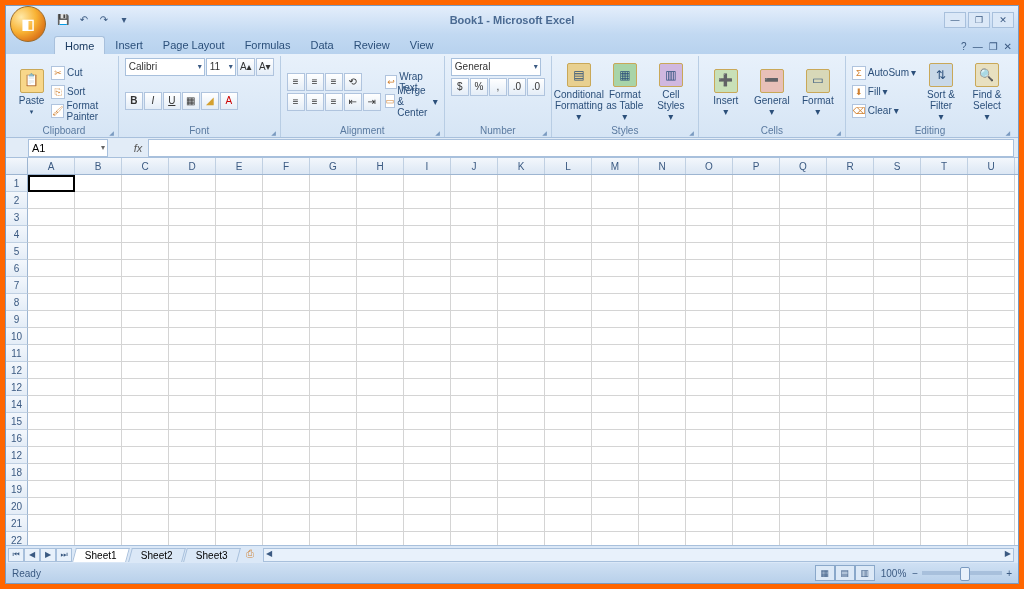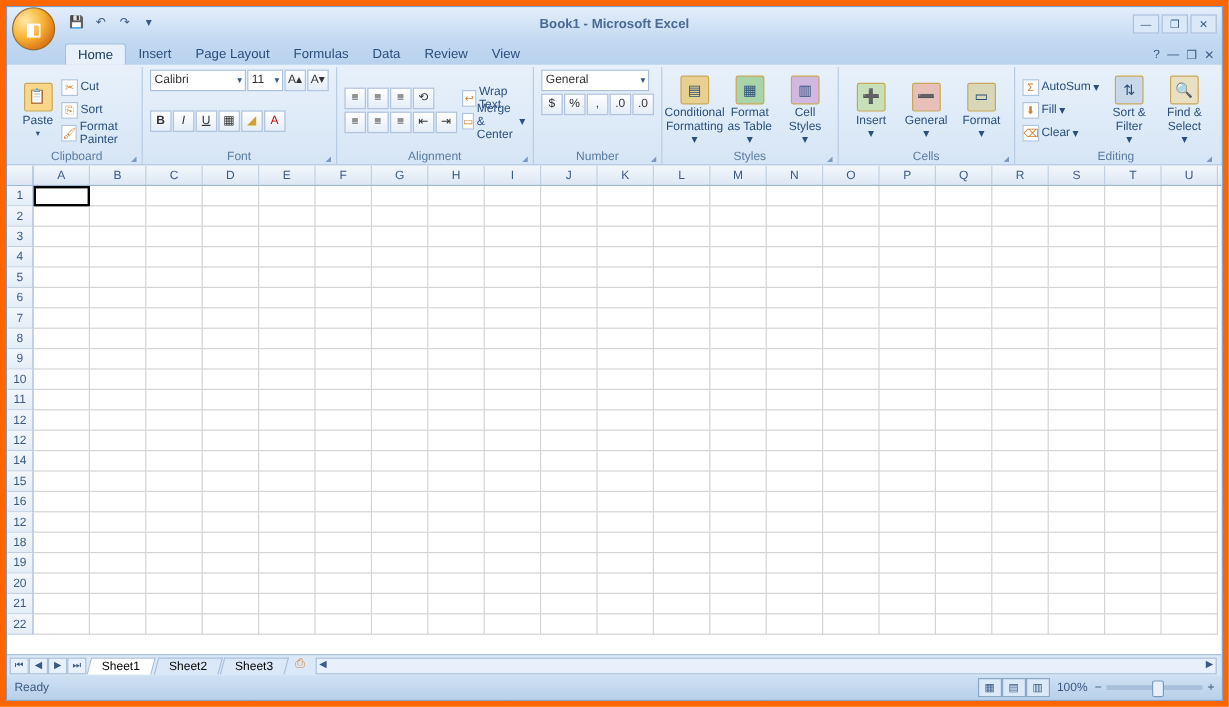--- a/index.html
+++ b/index.html
@@ -215,20 +215,25 @@
           <div class="mini-row"><span class="mini-ico">⬇</span><span>Fill</span> ▾</div>
           <div class="mini-row"><span class="mini-ico">⌫</span><span>Clear</span> ▾</div>
         </div>
         <div class="big-btn"><div class="ico" style="background:#c8d8e8">⇅</div><span>Sort &amp; Filter</span> ▾</div>
         <div class="big-btn"><div class="ico" style="background:#e8e0c0">🔍</div><span>Find &amp; Select</span> ▾</div>
       </div>
       <div class="group-label">Editing</div>
     </div>
   </div>
 
+  <div class="formula-bar">
+    <div class="name-box">A1</div>
+    <div class="fx">fx</div>
+    <div class="fx-input"></div>
+  </div>
 
   <div class="grid-area">
     <div class="col-headers">
       <div class="corner"></div>
       <div id="col-holder" style="display:flex;">
           <div class="ch">A</div>
           <div class="ch">B</div>
           <div class="ch">C</div>
           <div class="ch">D</div>
           <div class="ch">E</div>

